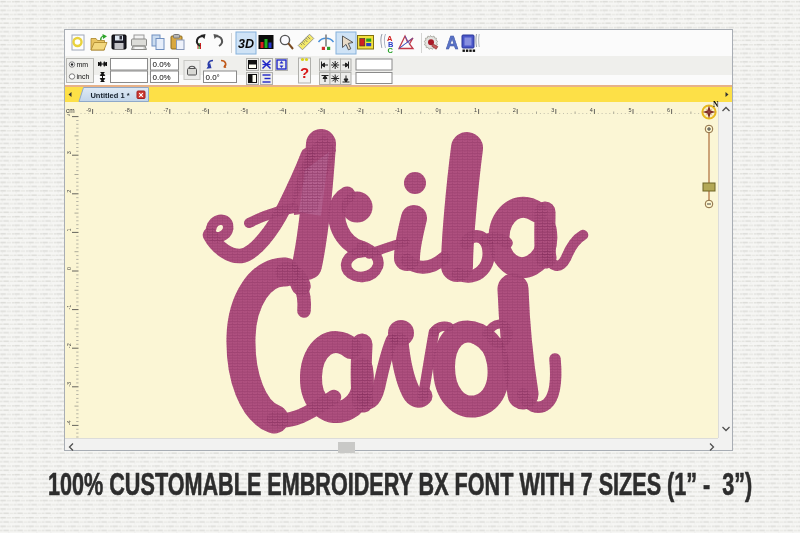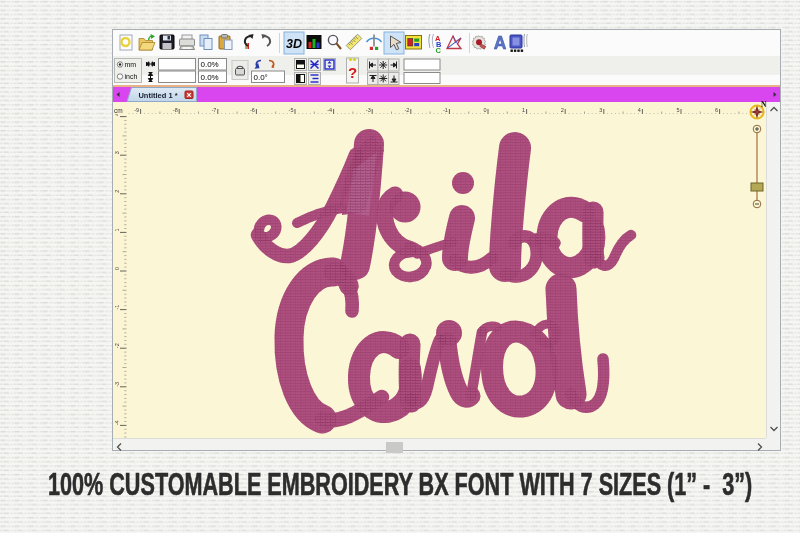--- a/index.html
+++ b/index.html
@@ -1,21 +1,21 @@
 <!DOCTYPE html>
 <html><head><meta charset="utf-8">
 <style>
 html,body{margin:0;padding:0;width:800px;height:533px;overflow:hidden;}
 body{font-family:"Liberation Sans",sans-serif;position:relative;background:#f7f7f5;}
 #fabric{position:absolute;left:0;top:0;z-index:0;}
-#win{position:absolute;left:64px;top:29px;width:667px;height:420px;background:#fbfbfb;border:1px solid #a8adb4;z-index:2;margin-left:48px;}
+#win{position:absolute;left:64px;top:29px;width:667px;height:420px;background:#fbfbfb;border:1px solid #a8adb4;z-index:2;}
 #row1{position:absolute;left:0;top:0;width:667px;height:26px;background:#fbfbfb;}
 #row2{position:absolute;left:0;top:26px;width:667px;height:19px;background:#efefec;}
 #oline{position:absolute;left:0;top:55px;width:667px;height:2px;background:#e7b289;}
-#tabbar{position:absolute;left:0;top:57px;width:667px;height:17px;background:#d946ef;border-bottom:1px solid #c9cdd2;box-sizing:border-box;}
+#tabbar{position:absolute;left:0;top:57px;width:667px;height:17px;background:#fde047;border-bottom:1px solid #c9cdd2;box-sizing:border-box;}
 #hruler{position:absolute;left:0;top:72px;width:653px;height:12px;background:#fbf5d3;}
 #vruler{position:absolute;left:0;top:84px;width:14px;height:324px;background:#fbf5d3;}
 #canvas{position:absolute;left:14px;top:84px;width:639px;height:324px;background:#fbf6d5;overflow:hidden;}
 #vscroll{position:absolute;left:653px;top:72px;width:14px;height:336px;background:#f2f2f1;border-left:1px solid #dcdcda;box-sizing:border-box;}
 #hscroll{position:absolute;left:0;top:408px;width:653px;height:12px;background:#f2f2f1;border-top:1px solid #dcdcda;box-sizing:border-box;}
 #caption{position:absolute;left:0;top:467px;width:800px;height:40px;z-index:3;padding-left:20px;}
 #caption span{position:absolute;left:0;top:0;font-family:"Liberation Sans",sans-serif;font-weight:bold;font-size:31px;color:#2d2d2d;white-space:pre;transform-origin:0 50%;transform:translateX(48px) scaleX(0.697);-webkit-text-stroke:0.6px #2d2d2d;}
 .abs{position:absolute;}
 </style></head>
 <body>

